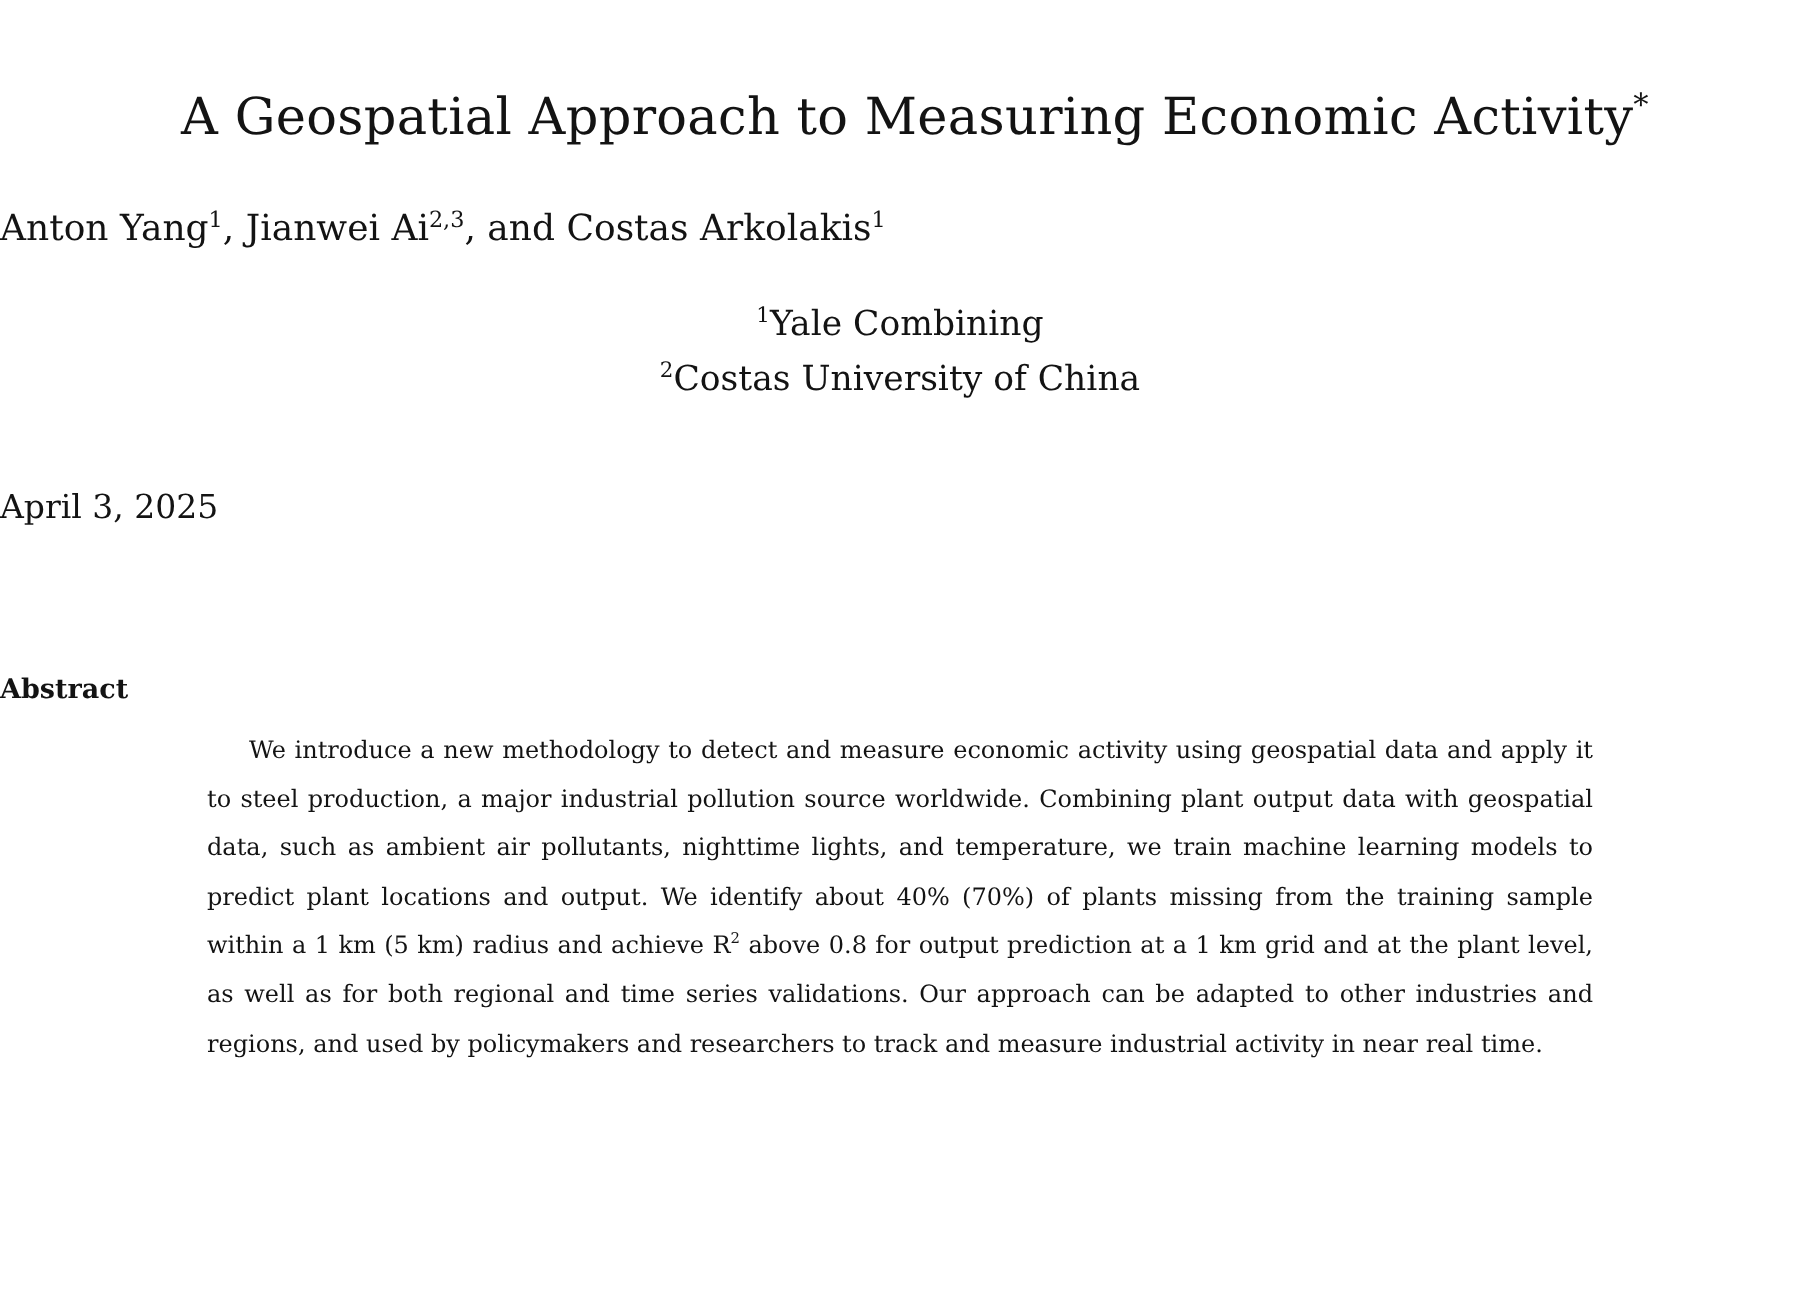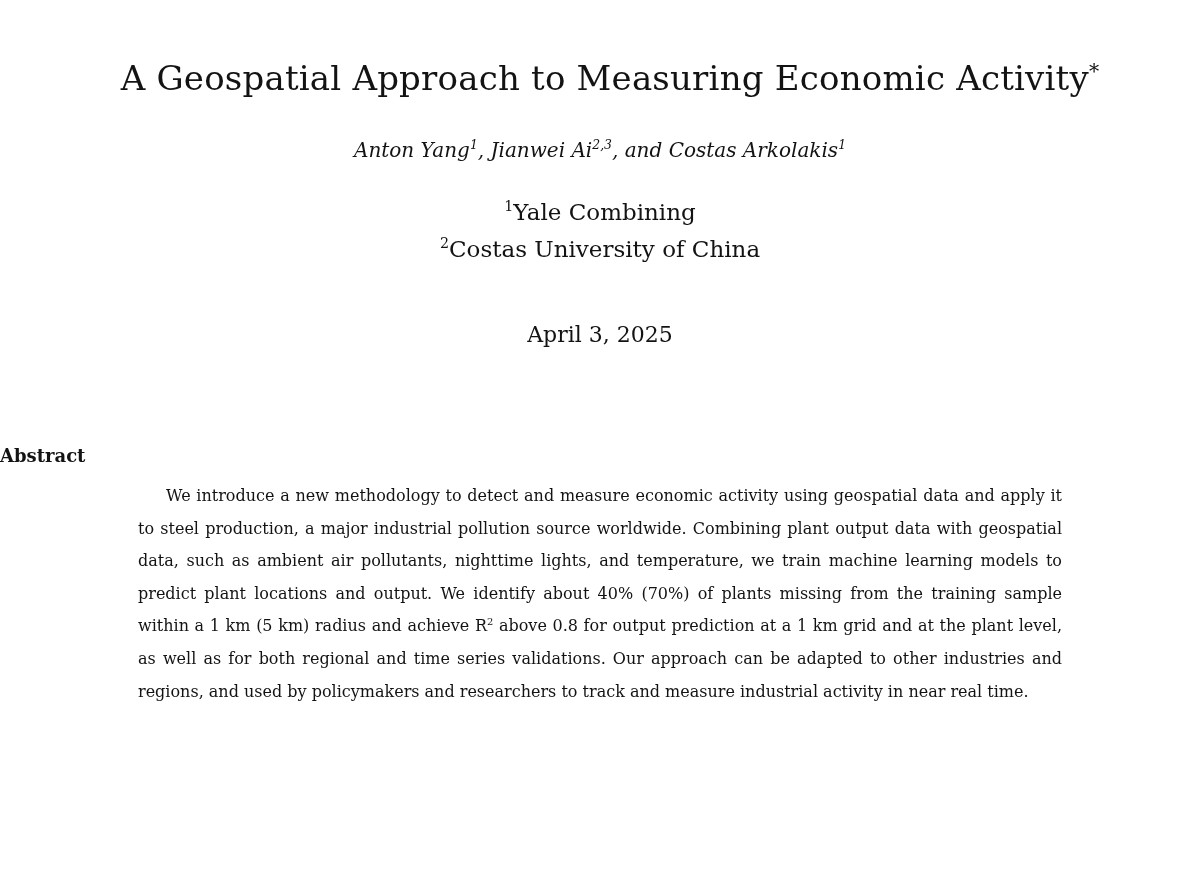--- a/index.html
+++ b/index.html
@@ -27,24 +27,23 @@
     margin: 0;
     letter-spacing: 0.2px;
     padding-left: 20px;
   }
   .title sup {
     font-size: 60%;
     vertical-align: super;
     line-height: 0;
   }
   .authors {
-    font-size: 20px;
-    text-align: center;
+    font-size: 24px;
+    text-align: left;
     margin: 40px 0 0 0;
-    font-style: italic;
   }
   .authors sup {
     font-size: 62%;
     vertical-align: super;
     line-height: 0;
   }
   .affiliations {
     margin-top: 32px;
     text-align: center;
     font-size: 23px;
@@ -53,21 +52,21 @@
   .affiliations p {
     margin: 0;
   }
   .affiliations sup {
     font-size: 62%;
     vertical-align: super;
     line-height: 0;
   }
   .date {
     font-size: 22px;
-    text-align: center;
+    text-align: left;
     margin: 54px 0 0 0;
   }
   .abstract-heading {
     font-size: 18px;
     font-weight: 700;
     text-align: left;
     margin: 98px 0 0 0;
   }
   .abstract-body {
     width: 924px;

